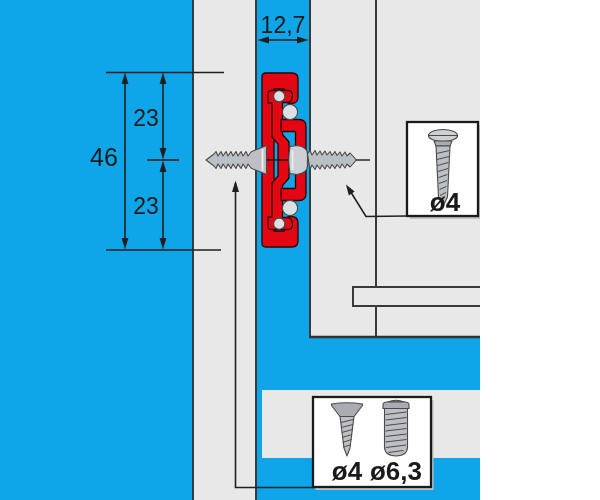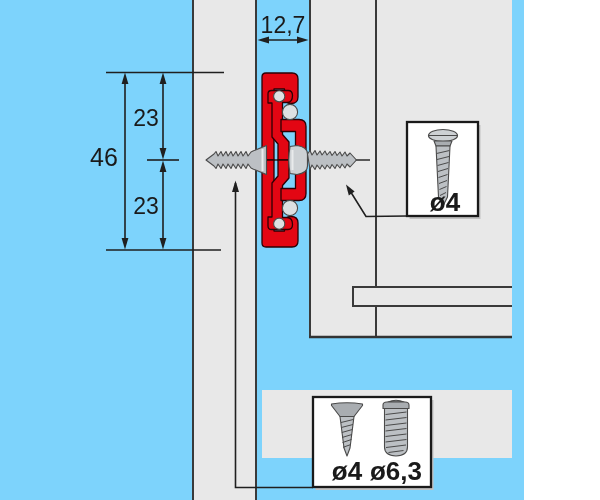--- a/index.html
+++ b/index.html
@@ -1,16 +1,16 @@
 <!DOCTYPE html>
 <html><head>
 <meta charset="utf-8">
 <style>
   html,body{margin:0;padding:0;background:#ffffff;}
-  .stage{position:relative;width:524px;height:500px;background:#7dd3fc;overflow:hidden;text-align:right;}
+  .stage{position:relative;width:480px;height:500px;background:#0ea5e9;overflow:hidden;text-align:right;}
   svg{display:block;}
   text{font-family:"Liberation Sans", sans-serif;fill:#1a1a1a;}
   .dim-text{font-size:23px;}
   .dim-text-lg{font-size:25px;}
   .dia-text{font-size:26px;font-weight:bold;}
   .dim-line{stroke:#1f1f1f;stroke-width:1.6;fill:none;}
   .center-line{stroke:#2a2a2a;stroke-width:1.3;fill:none;}
   .panel-line{stroke:#3a3a3a;stroke-width:2;fill:none;}
   .panel-line-thick{stroke:#333333;stroke-width:2.4;fill:none;}
   .arrow{fill:#1f1f1f;stroke:none;}

